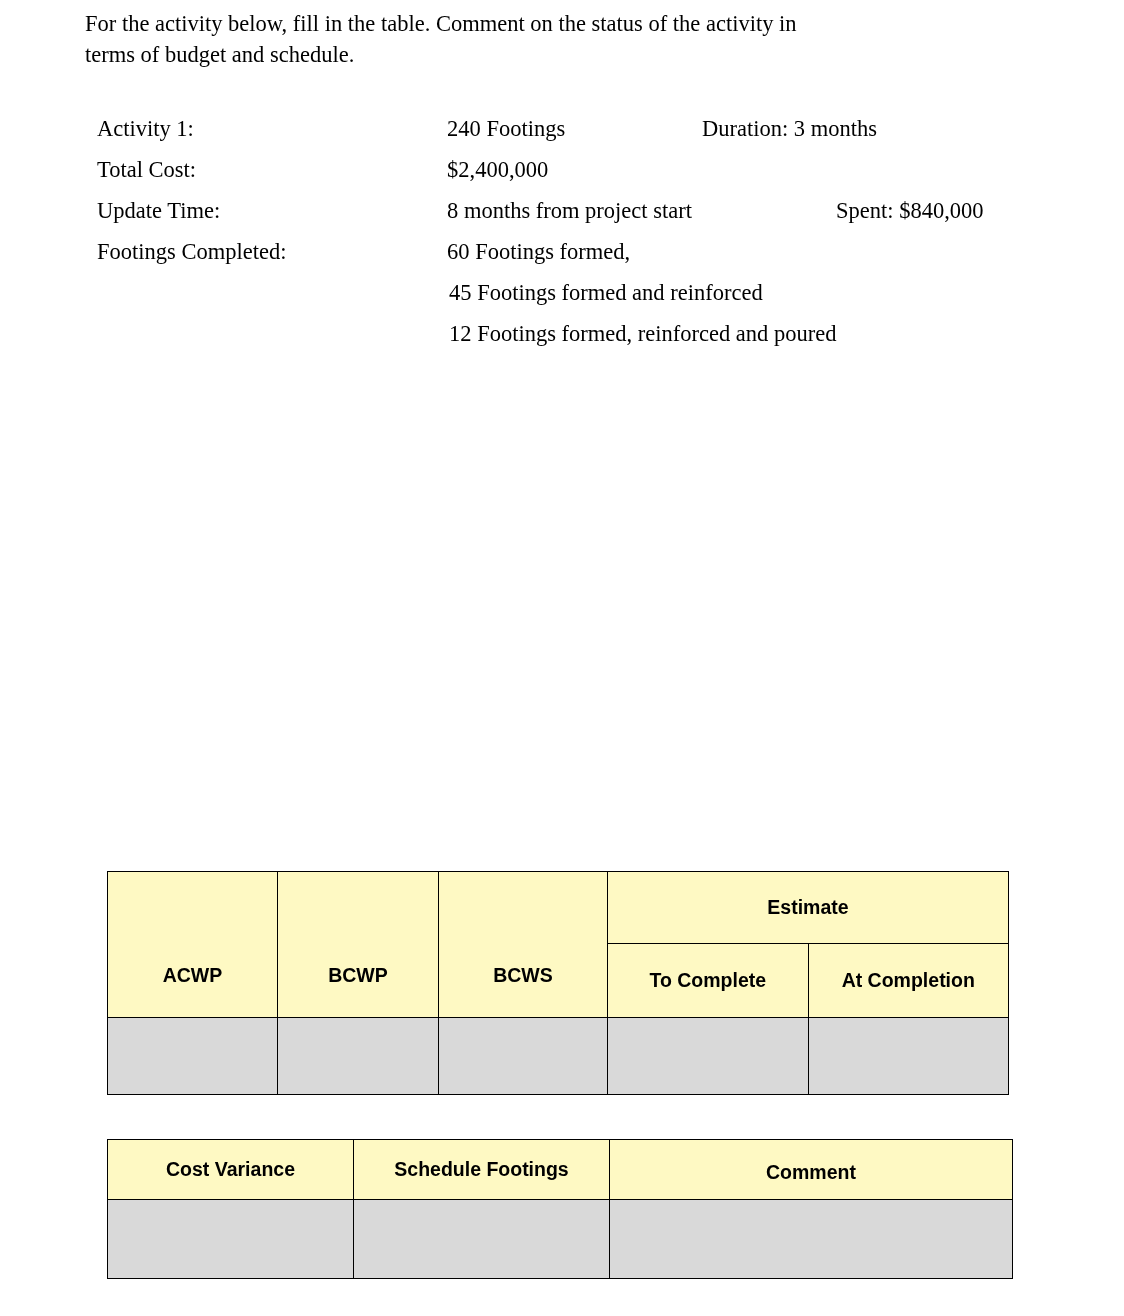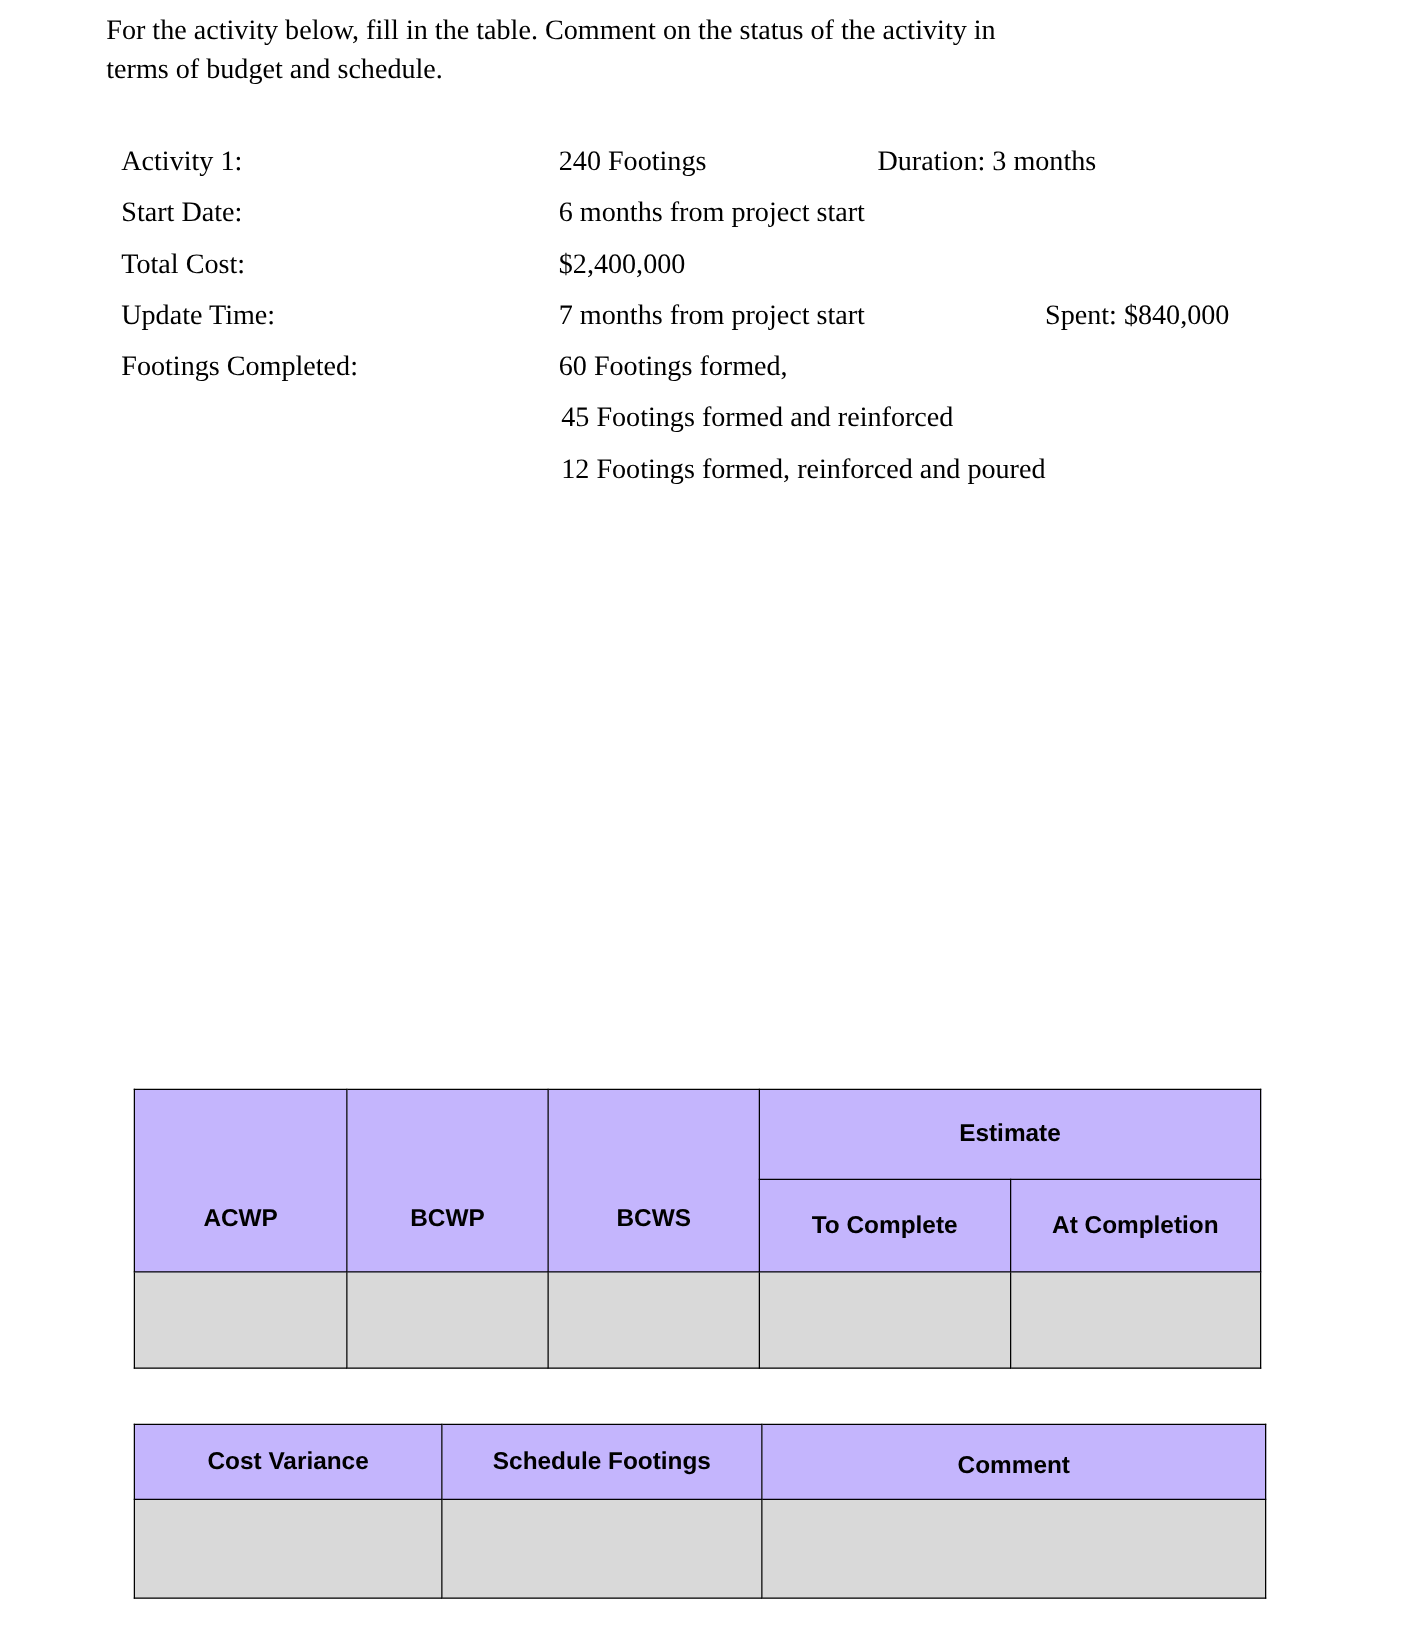--- a/index.html
+++ b/index.html
@@ -79,21 +79,21 @@
     font-family: "Liberation Sans", "DejaVu Sans", sans-serif;
     font-weight: bold;
     font-size: 19.5px;
     color: #000000;
   }
   .tbl td, .tbl th {
     border: 1.6px solid #000000;
     padding: 0;
     text-align: center;
     vertical-align: middle;
-    background: #c4b5fd;
+    background: #fef9c3;
     font-weight: bold;
   }
   .fill {
     background: #d9d9d9 !important;
   }
 
   
   #table-earned-value {
     left: 107px;
     top: 871px;
@@ -138,33 +138,29 @@
 </div>
 
 <div class="details">
 
   <div class="det-row">
     <span class="det-label">Activity 1:</span>
     <span class="det-value">240 Footings</span>
     <span class="det-extra duration">Duration: 3 months</span>
   </div>
 
-  <div class="det-row">
-    <span class="det-label">Start Date:</span>
-    <span class="det-value">6 months from project start</span>
-  </div>
 
   <div class="det-row">
     <span class="det-label">Total Cost:</span>
     <span class="det-value">$2,400,000</span>
   </div>
 
   <div class="det-row">
     <span class="det-label">Update Time:</span>
-    <span class="det-value">7 months from project start</span>
+    <span class="det-value">8 months from project start</span>
     <span class="det-extra spent">Spent: $840,000</span>
   </div>
 
   <div class="det-row">
     <span class="det-label">Footings Completed:</span>
     <span class="det-value">60 Footings formed,</span>
   </div>
 
   <div class="det-sub">
     <span>45 Footings formed and reinforced</span>

